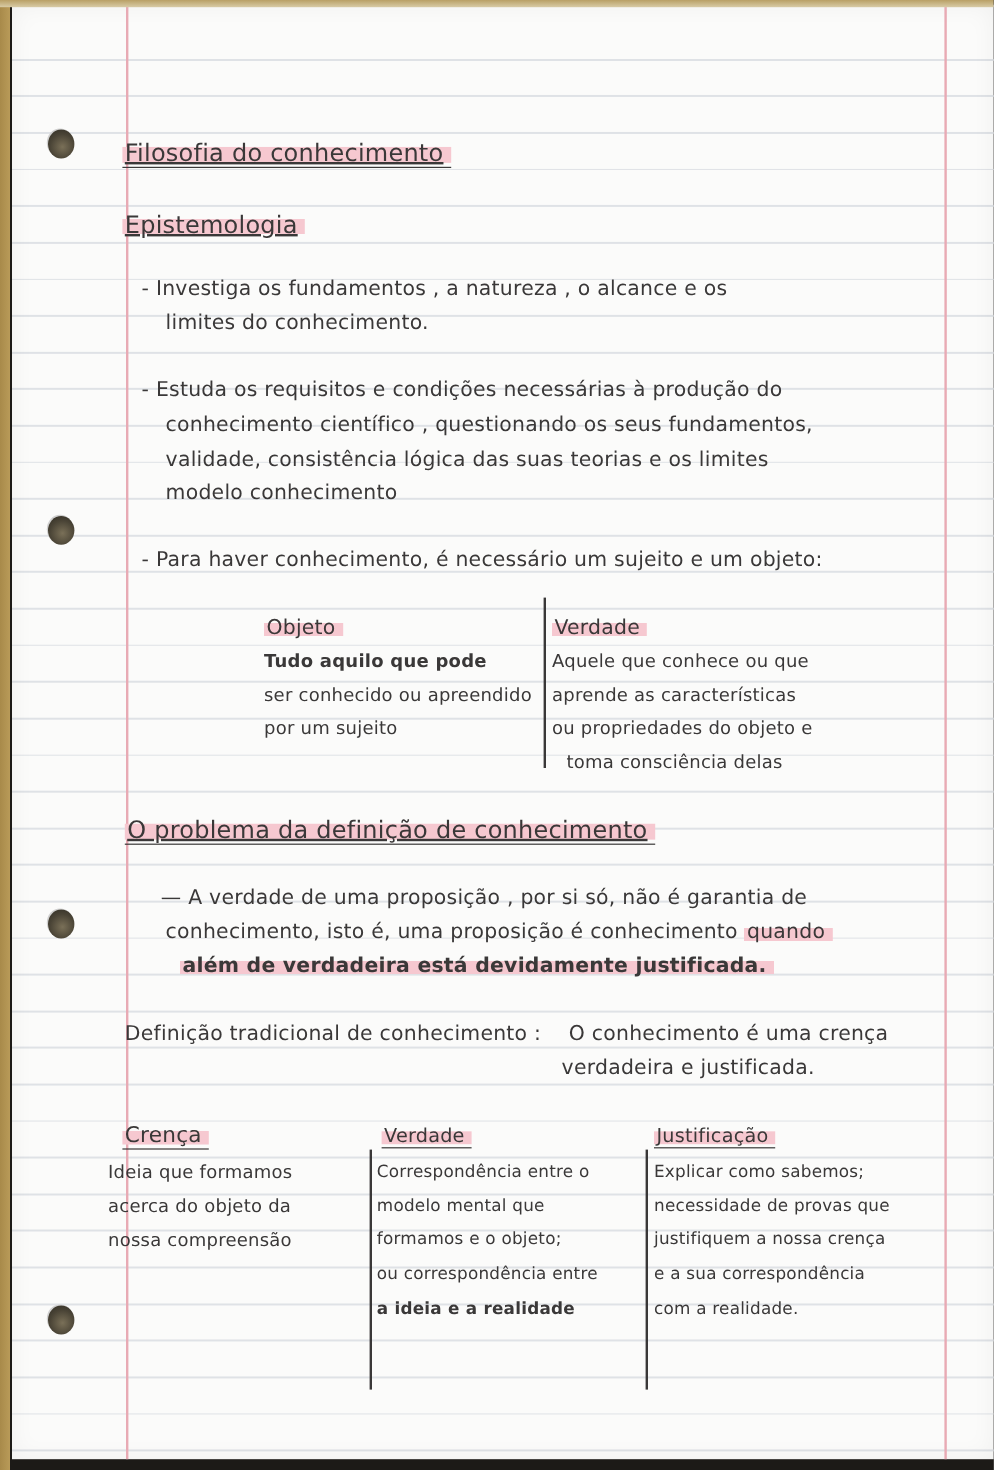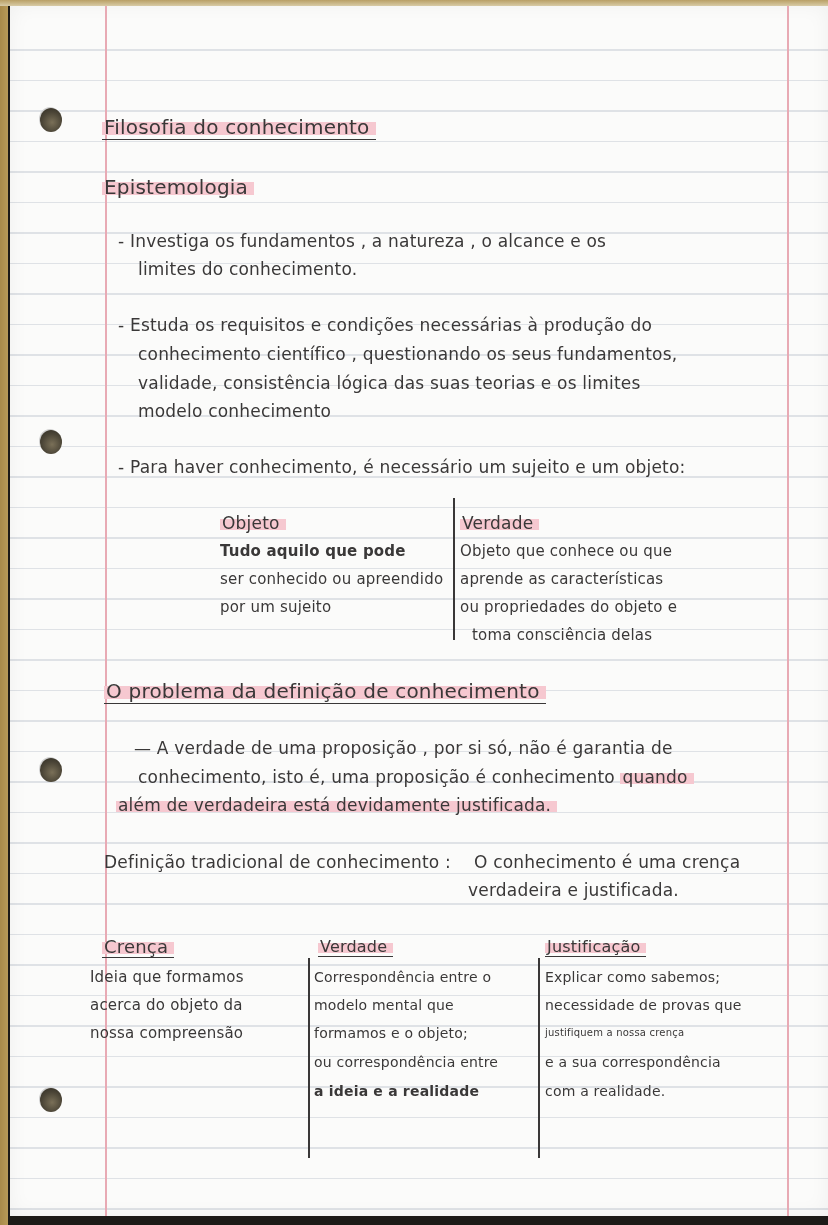--- a/index.html
+++ b/index.html
@@ -42,21 +42,21 @@
       position: absolute; color: #3a3838;
       font-family: "DejaVu Sans", sans-serif;
       font-size: 17px; line-height: 30px; white-space: nowrap;
       letter-spacing: 0.2px;
     }
     .hl {
       background: linear-gradient(180deg, transparent 30%, #f6c8d0 30%, #f6c8d0 85%, transparent 85%);
       padding: 0 6px 0 2px;
     }
     .ul { border-bottom: 1.6px solid #3a3838; }
-    .title { font-size: 20px; }
+    .title { font-size: 20px; text-decoration: underline; }
     .vline { position: absolute; width: 1.5px; background: #3a3838; }
   </style>
 </head>
 <body>
 
 <div class="desk"></div>
 <div class="paper">
   <div class="margin-line margin-left"></div>
   <div class="margin-line margin-right"></div>
 </div>
@@ -88,34 +88,34 @@
 <div class="hw" style="left:220px; top:508px;">
   <span class="hl">Objeto</span>
 </div>
 <div class="hw" style="left:220px; top:536px; font-size:15px;font-weight:bold;">Tudo aquilo que pode</div>
 <div class="hw" style="left:220px; top:564px; font-size:15px;">ser conhecido ou apreendido</div>
 <div class="hw" style="left:220px; top:592px; font-size:15px;">por um sujeito</div>
 
 <div class="hw" style="left:460px; top:508px;">
   <span class="hl">Verdade</span>
 </div>
-<div class="hw" style="left:460px; top:536px; font-size:15px;">Objeto que conhece ou que</div>
+<div class="hw" style="left:460px; top:536px; font-size:15px;">Aquele que conhece ou que</div>
 <div class="hw" style="left:460px; top:564px; font-size:15px;">aprende as características</div>
 <div class="hw" style="left:460px; top:592px; font-size:15px;">ou propriedades do objeto e</div>
 <div class="hw" style="left:472px; top:620px; font-size:15px;">toma consciência delas</div>
 
 <div class="hw title" style="left:104px; top:676px;">
   <span class="hl ul">O problema da definição de conhecimento</span>
 </div>
 
 <div class="hw" style="left:118px; top:733px;margin-left:16px;">— A verdade de uma proposição , por si só, não é garantia de</div>
 <div class="hw" style="left:138px; top:762px;">
   <span>conhecimento, isto é, uma proposição é conhecimento </span><span class="hl">quando</span>
 </div>
-<div class="hw" style="left:116px; top:790px;">
+<div class="hw" style="left:150px; top:790px;font-weight:bold;">
   <span class="hl">além de verdadeira está devidamente justificada.</span>
 </div>
 
 <div class="hw" style="left:104px; top:847px;">Definição tradicional de conhecimento :</div>
 <div class="hw" style="left:474px; top:847px;">O conhecimento é uma crença</div>
 <div class="hw" style="left:468px; top:875px;">verdadeira e justificada.</div>
 
 <div class="vline" style="left:308px; top:958px; height:200px;"></div>
 <div class="vline" style="left:538px; top:958px; height:200px;"></div>
 
@@ -133,15 +133,15 @@
 <div class="hw" style="left:314px; top:990px; font-size:14px;">modelo mental que</div>
 <div class="hw" style="left:314px; top:1018px; font-size:14px;">formamos e o objeto;</div>
 <div class="hw" style="left:314px; top:1047px; font-size:14px;">ou correspondência entre</div>
 <div class="hw" style="left:314px; top:1076px; font-size:14px;font-weight:bold;">a ideia e a realidade</div>
 
 <div class="hw" style="left:545px; top:932px; font-size:16px;">
   <span class="hl ul">Justificação</span>
 </div>
 <div class="hw" style="left:545px; top:962px; font-size:14px;">Explicar como sabemos;</div>
 <div class="hw" style="left:545px; top:990px; font-size:14px;">necessidade de provas que</div>
-<div class="hw" style="left:545px; top:1018px; font-size:10px;">justifiquem a nossa crença</div>
+<div class="hw" style="left:545px; top:1018px; font-size:14px;">justifiquem a nossa crença</div>
 <div class="hw" style="left:545px; top:1047px; font-size:14px;text-align:right;">e a sua correspondência</div>
 <div class="hw" style="left:545px; top:1076px; font-size:14px;">com a realidade.</div>
 
 </body></html>

